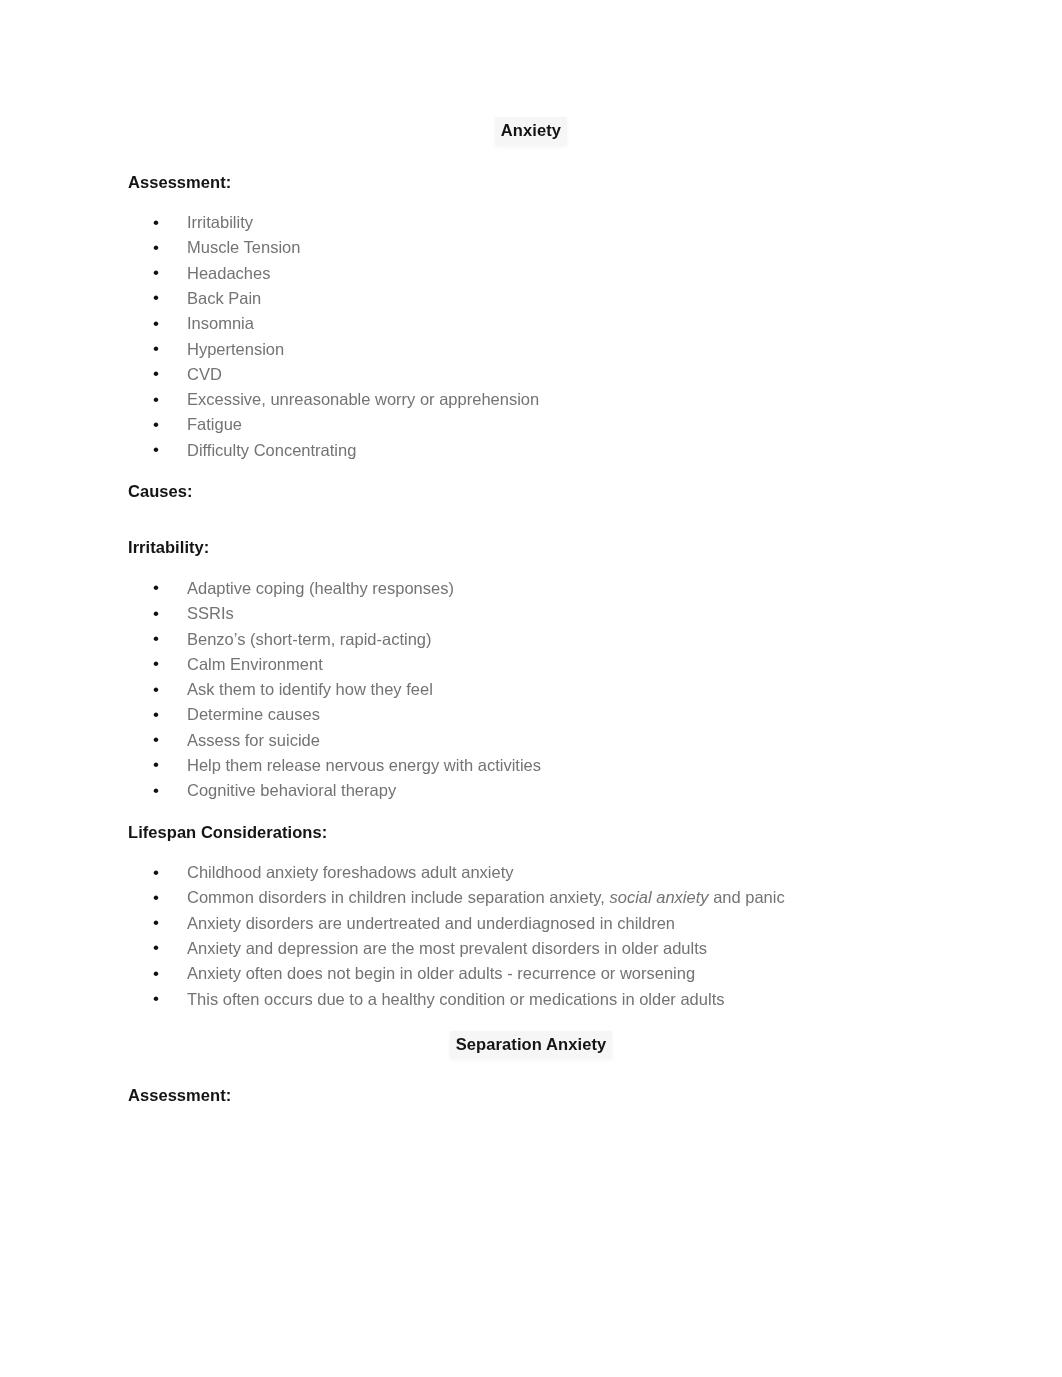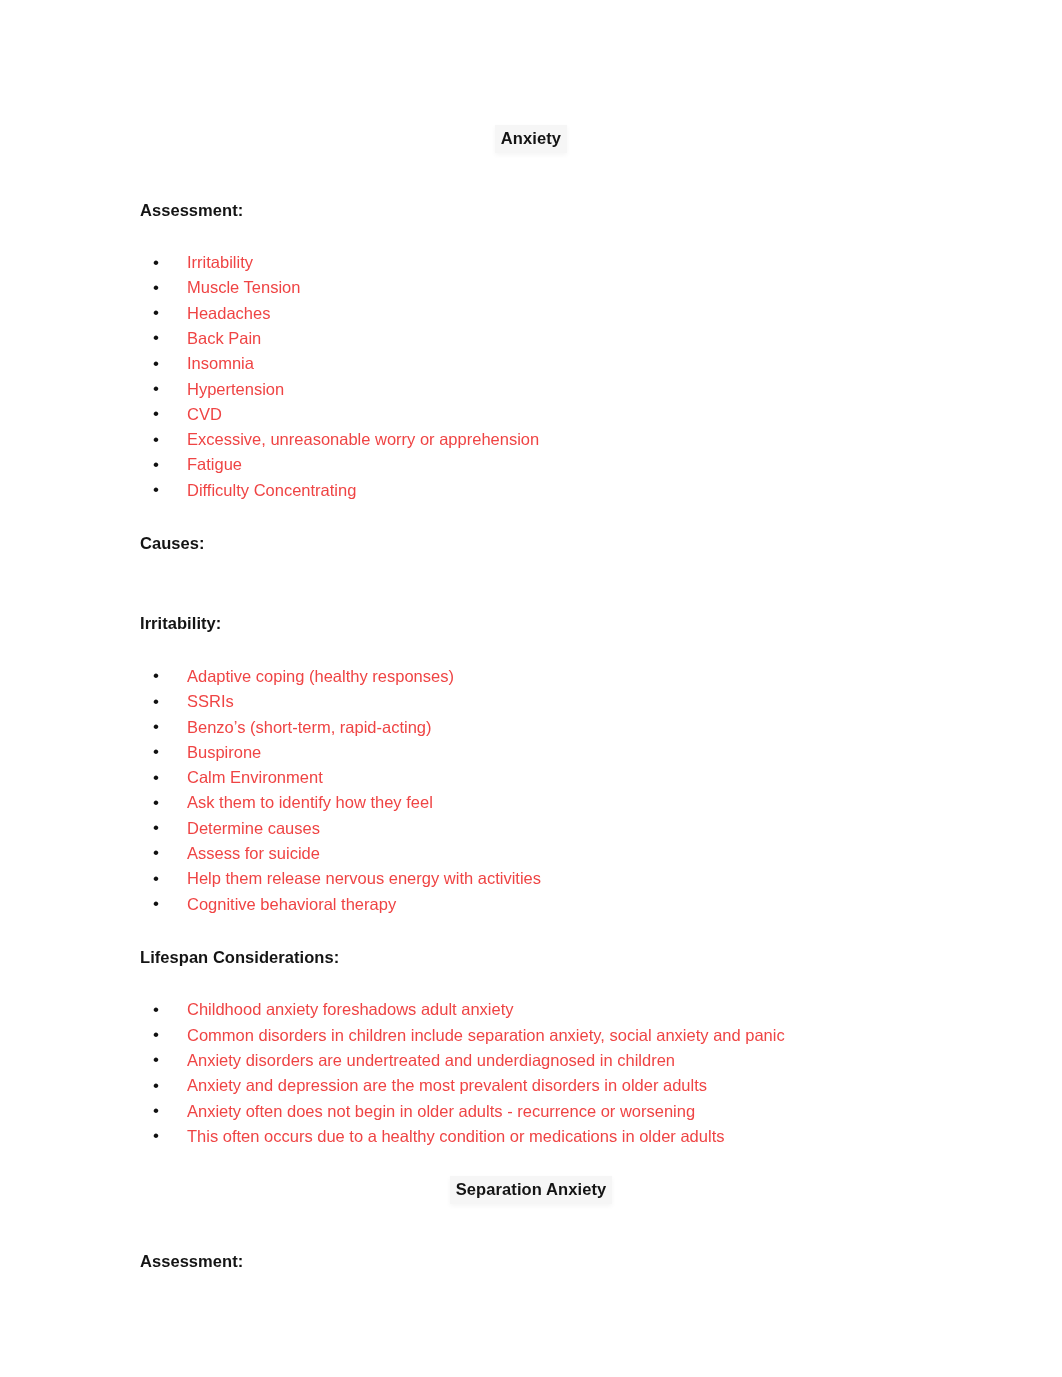--- a/index.html
+++ b/index.html
@@ -21,69 +21,70 @@
   .doc {
     position: absolute;
     left: 0;
     top: 0;
     width: 1062px;
   }
 
   
   .title-row {
     text-align: center;
-    margin: 8px;
+    margin: 0;
   }
   .title-text {
     display: inline-block;
     font-size: 16.5px;
     font-weight: bold;
     letter-spacing: 0.1px;
     line-height: 1.25;
     padding: 3px 6px 4px 6px;
     background: #f6f6f6;
     box-shadow: 0 2px 5px rgba(0,0,0,0.045);
     color: #141414;
   }
 
   
   .section-heading {
-    margin: 16px;
+    margin: 4px;
     padding-left: 124px;
     font-size: 16.5px;
     font-weight: bold;
     color: #141414;
     line-height: 1.3;
     letter-spacing: 0.05px;
   }
 
   
   ul.bullets {
     list-style: none;
     margin: 0;
     padding: 0;
   }
   ul.bullets > li {
     position: relative;
     padding-left: 187px;
     font-size: 16.5px;
     line-height: 25.3px;
-    color: #ef4444;
+    color: #737373;
     white-space: nowrap;
   }
   ul.bullets > li::before {
     content: "\2022";
     position: absolute;
     left: 153px;
     top: -0.5px;
     font-size: 17px;
     line-height: 25.3px;
     color: #111111;
   }
   ul.bullets > li .ital {
+    font-style: italic;
   }
 
   
   .sp-top   { height: 117px; }
   .sp-title-to-head { height: 23px; }
   .sp-head-to-list  { height: 13px; }
   .sp-list-to-head  { height: 14px; }
   .sp-list-to-title { height: 19px; }
 </style>
 </head>
@@ -111,21 +112,20 @@
       <div class="sp-list-to-head"></div>
       <div class="section-heading">Causes:</div>
       <div class="sp-head-to-list"></div>
       <div class="sp-list-to-head"></div>
       <div class="section-heading">Irritability:</div>
       <div class="sp-head-to-list"></div>
       <ul class="bullets">
         <li>Adaptive coping (healthy responses)</li>
         <li>SSRIs</li>
         <li>Benzo’s (short-term, rapid-acting)</li>
-        <li>Buspirone</li>
         <li>Calm Environment</li>
         <li>Ask them to identify how they feel</li>
         <li>Determine causes</li>
         <li>Assess for suicide</li>
         <li>Help them release nervous energy with activities</li>
         <li>Cognitive behavioral therapy</li>
       </ul>
       <div class="sp-list-to-head"></div>
       <div class="section-heading">Lifespan Considerations:</div>
       <div class="sp-head-to-list"></div>

